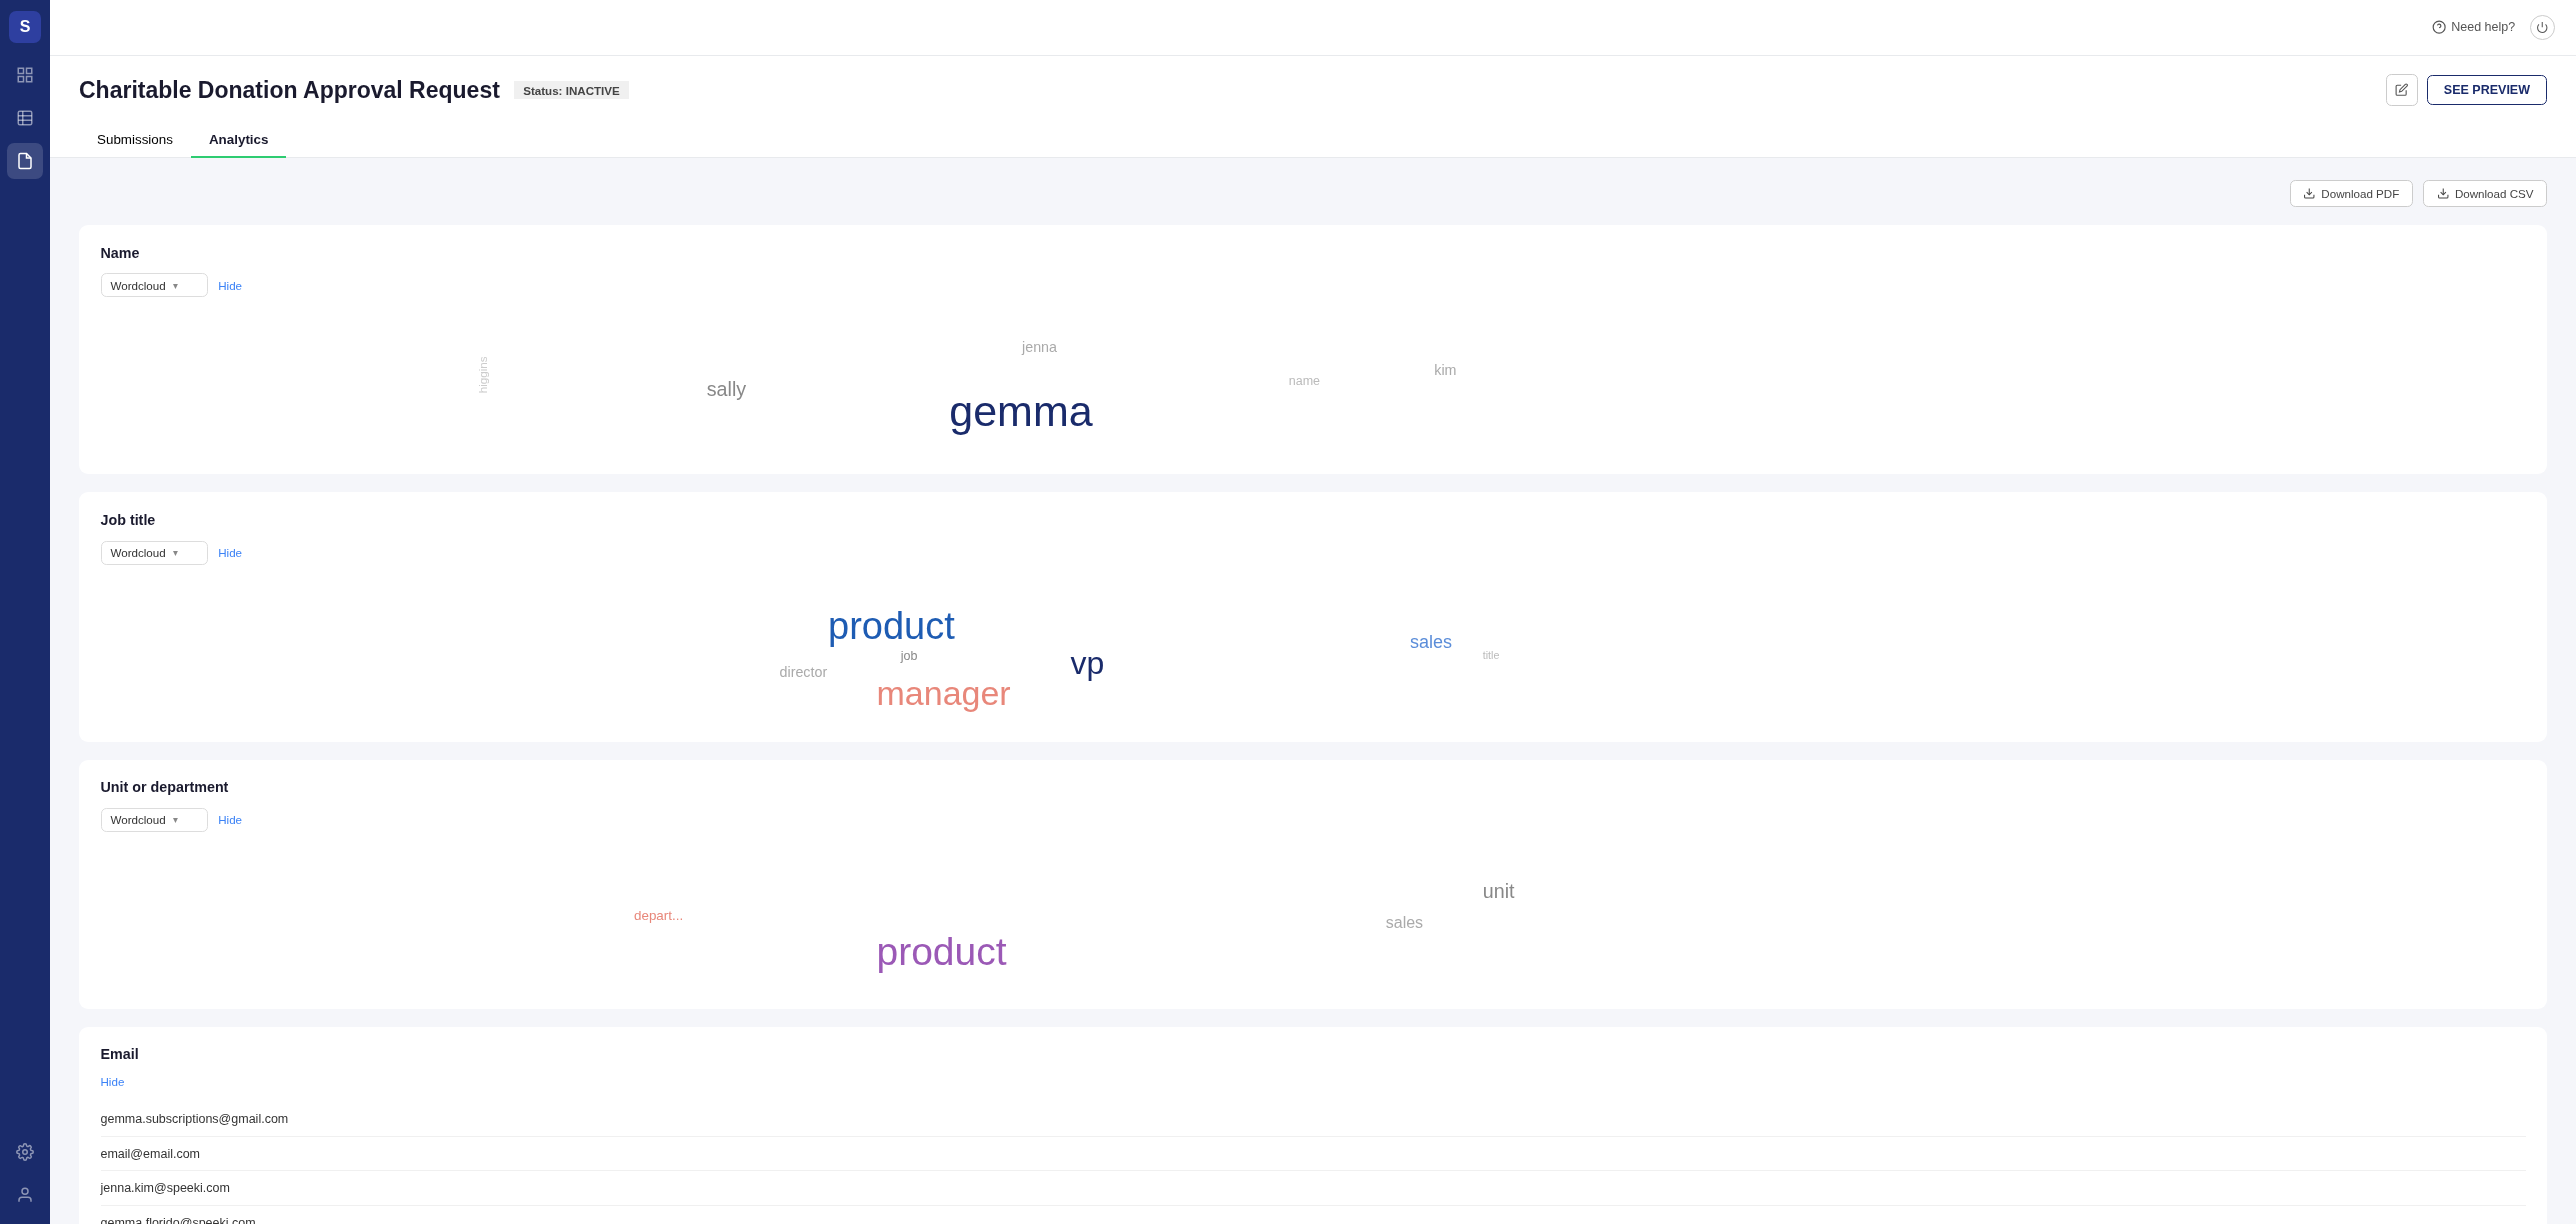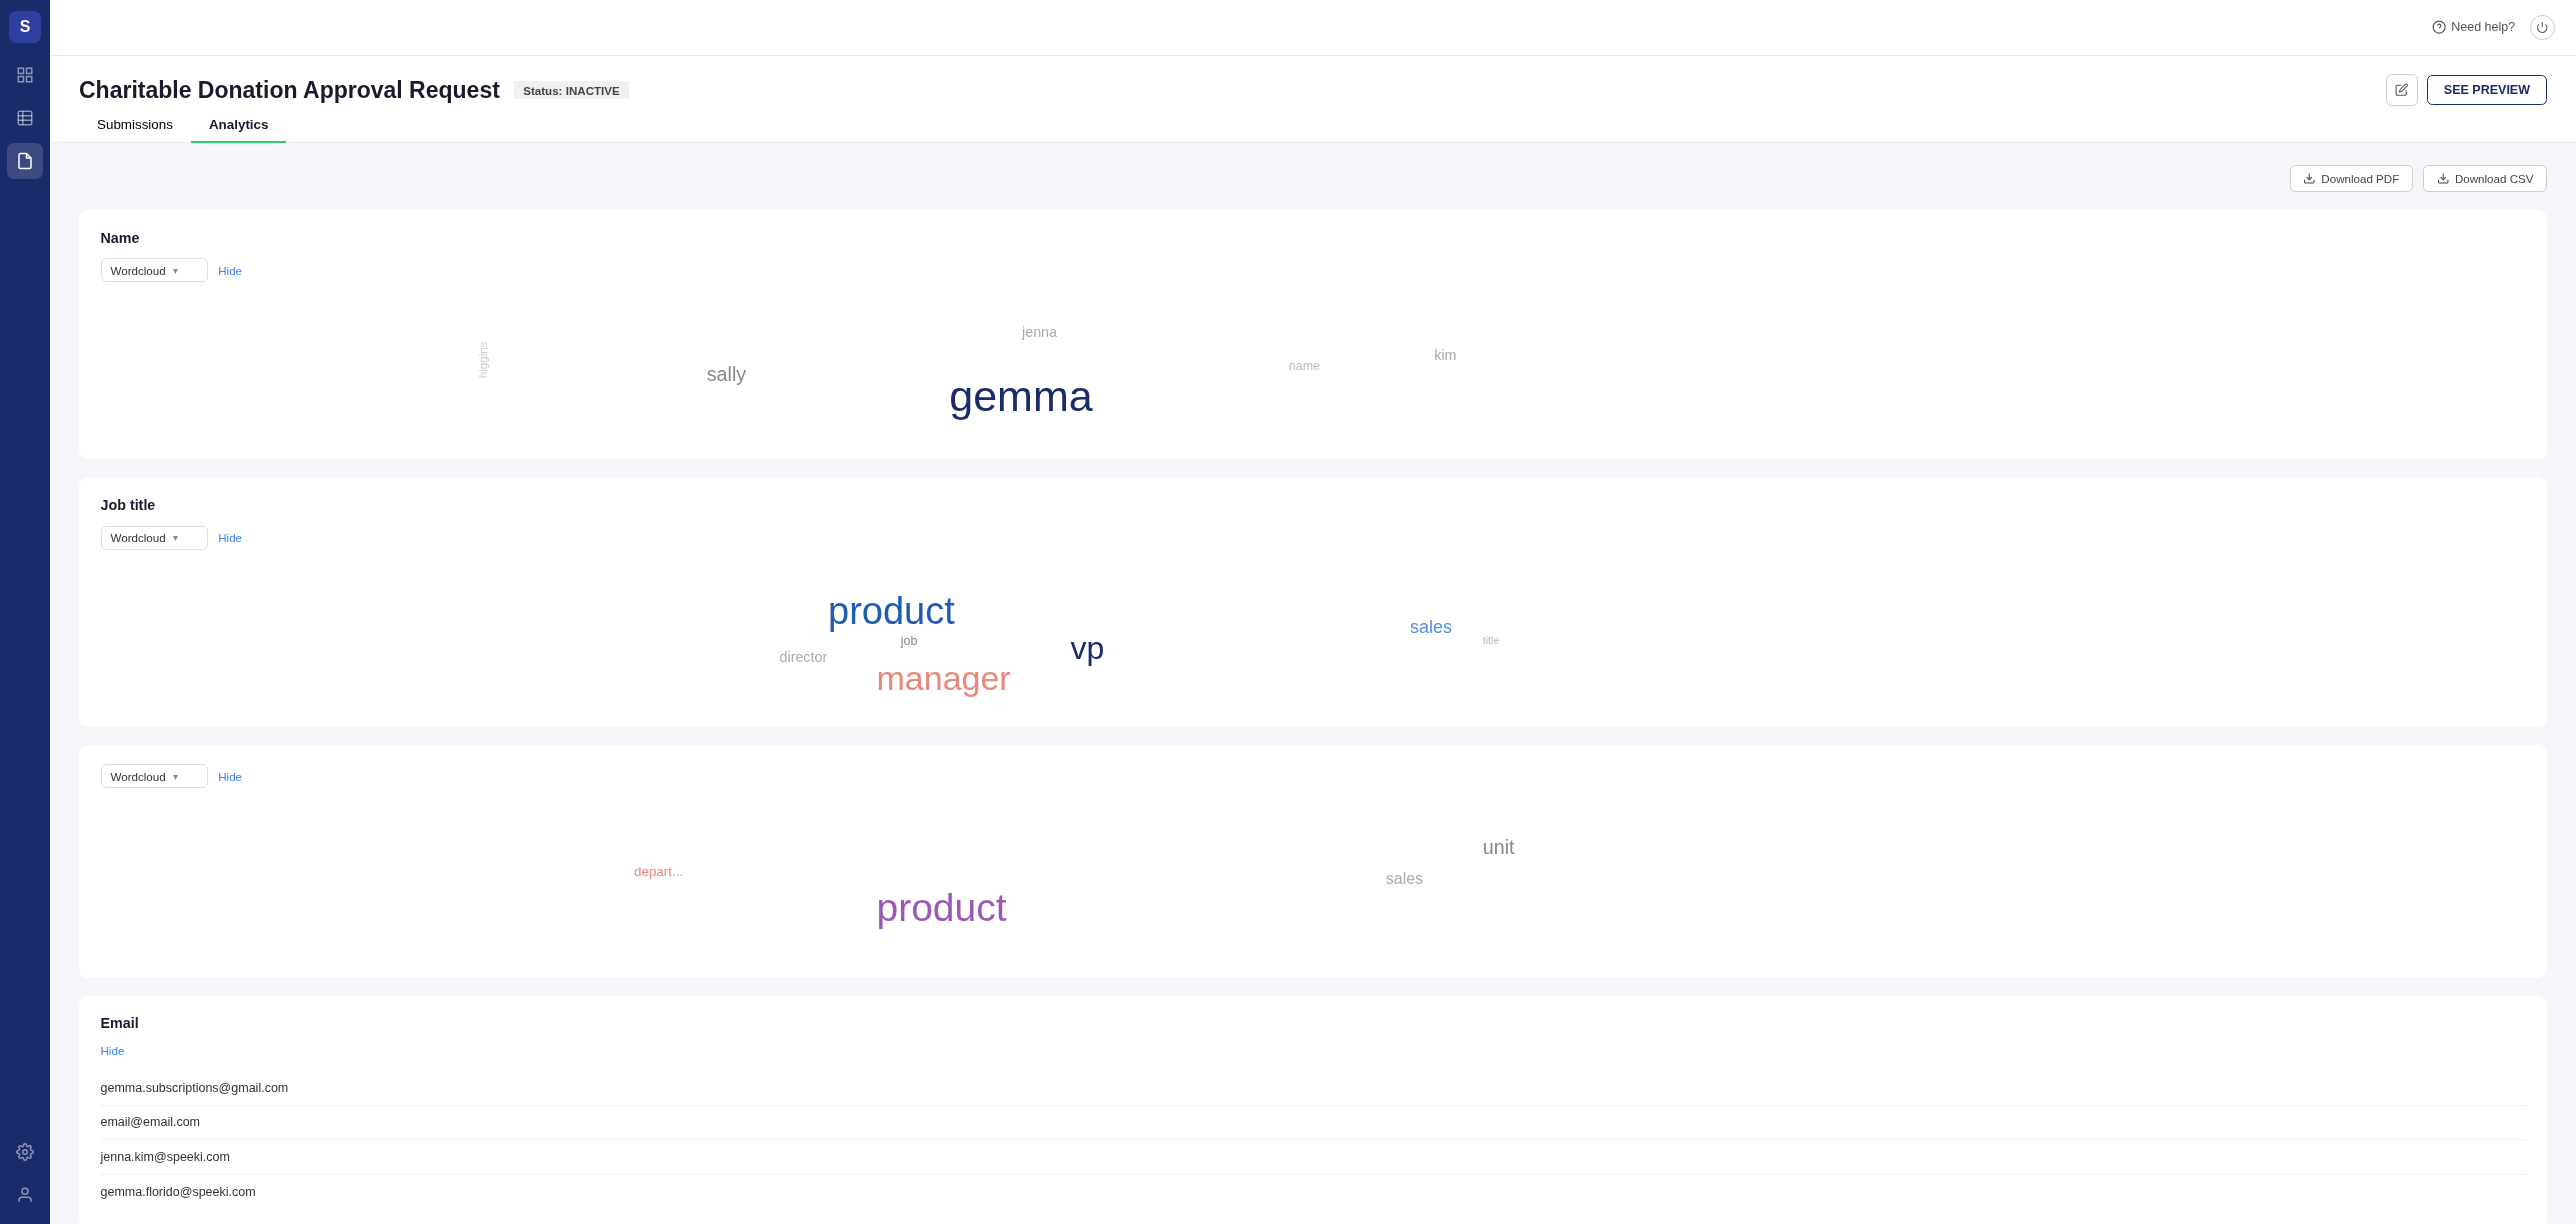--- a/index.html
+++ b/index.html
@@ -80,21 +80,21 @@
     }
 
     
     .page-header {
       padding: 18px 29px 0;
       background: #fff;
       border-bottom: 0.9px solid #e8eaed;
     }
     .page-title-row {
       display: flex; align-items: center; gap: 14.3px;
-      margin-bottom: 2px;
+      margin-bottom: 17px;
     }
     .page-title {
       font-size: 23px; font-weight: 700; color: #1a1a2e;
     }
     .status-badge {
       background: #f0f0f0;
       border-radius: 0;
       padding: 2.7px 9px;
       font-size: 11.6px;
       color: #666;
@@ -373,20 +373,21 @@
             <span class="word" style="font-size:34px;color:#e8877a;left:32%;top:68%;">manager</span>
             <span class="word" style="font-size:32px;color:#1a2b6b;left:40%;top:48%;">vp</span>
             <span class="word" style="font-size:18px;color:#5b8dd9;left:54%;top:38%;">sales</span>
             <span class="word" style="font-size:14.3px;color:#aaa;left:28%;top:60%;">director</span>
             <span class="word" style="font-size:12.5px;color:#888;left:33%;top:50%;">job</span>
             <span class="word" style="font-size:10.7px;color:#bbb;left:57%;top:50%;">title</span>
           </div>
         </div>
 
         <div class="card">
+          <div class="card-title">Unit or department</div>
           <div class="card-controls">
             <div class="wordcloud-select">
               <span>Wordcloud</span>
               <span class="chevron">▾</span>
             </div>
             <a class="hide-link">Hide</a>
           </div>
           <div class="wordcloud">
             <span class="word" style="font-size:39px;color:#9b59b6;left:32%;top:60%;">product</span>
             <span class="word" style="font-size:19.7px;color:#888;left:57%;top:25%;">unit</span>

